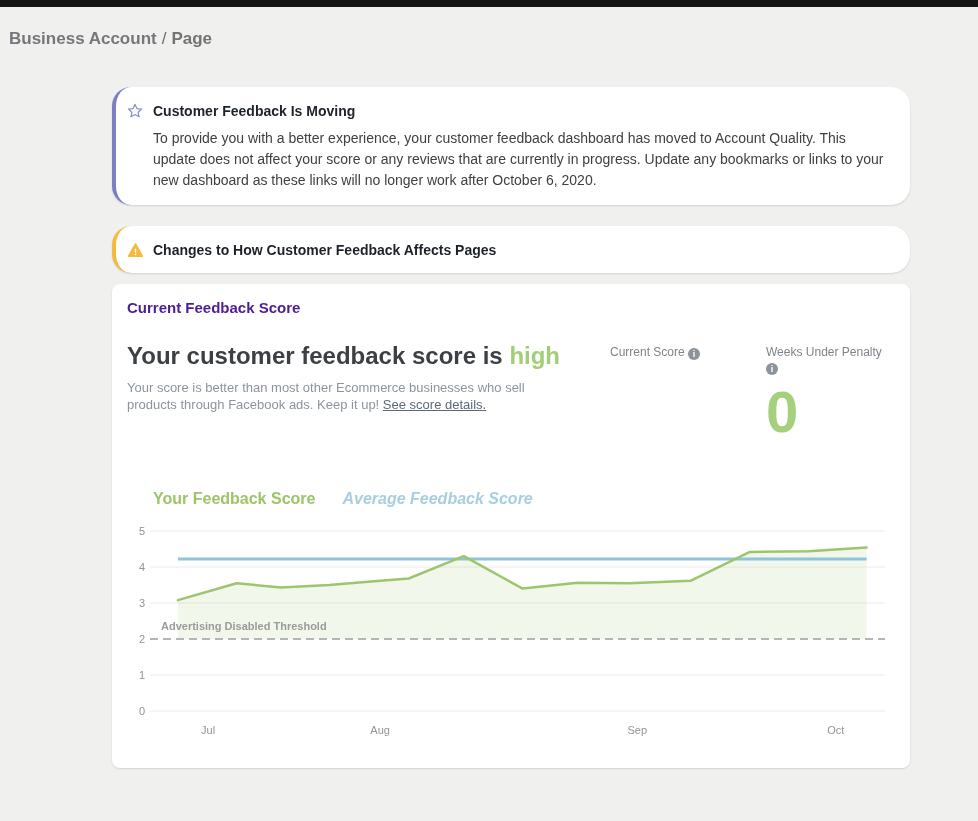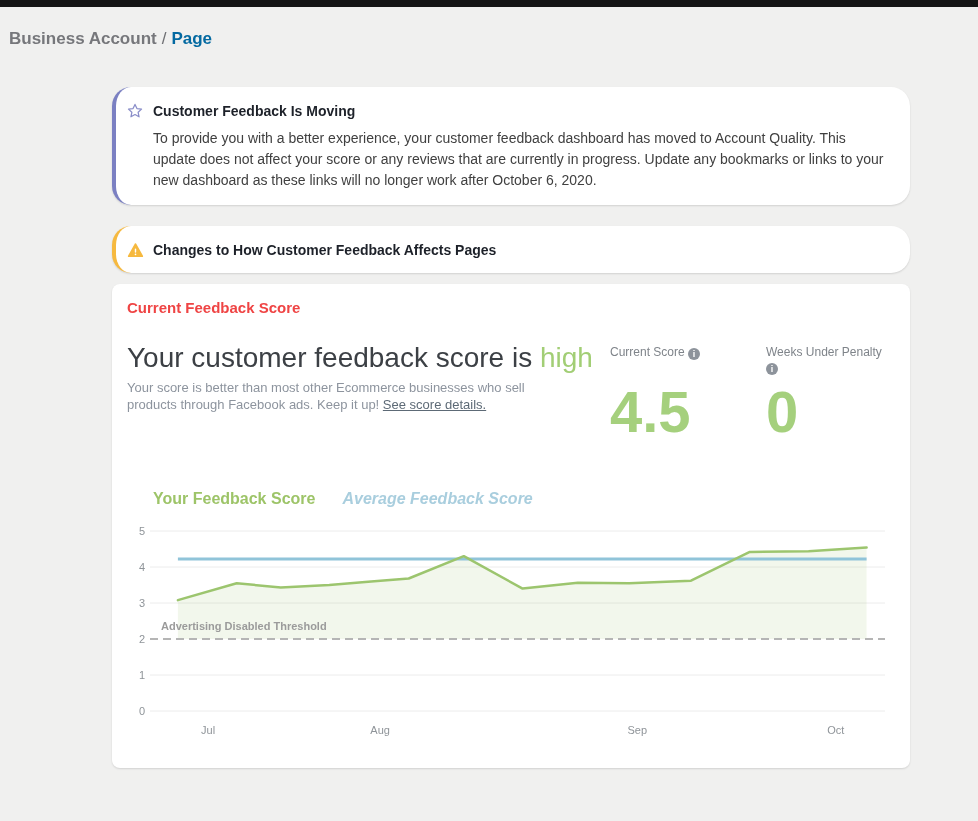--- a/index.html
+++ b/index.html
@@ -8,21 +8,21 @@
     width: 978px; height: 821px; overflow: hidden;
     background: #f0f0ef;
     font-family: "Liberation Sans", sans-serif;
     -webkit-font-smoothing: antialiased;
   }
   .topbar { width: 100%; height: 7px; background: #151515; }
 
   .breadcrumb { margin: 22px 0 0 9px; font-size: 17px; font-weight: 700; }
   .bc-parent { color: #76777b; cursor: pointer; }
   .bc-sep { color: #6e6f73; font-weight: 400; margin: 0 5px; }
-  .bc-current { color: #0369a1; }
+  .bc-current { color: #737373; }
 
   .content { width: 798px; margin: 38px 0 0 112px; }
 
   .notice {
     background: #fff; border-radius: 19px;
     border-left: 4px solid #7b80c2;
     box-shadow: 0 1px 2px rgba(0,0,0,.13);
     padding: 15px 24px 14px 10px;
     margin-bottom: 21px;
   }
@@ -30,22 +30,22 @@
   .n-head { display: flex; align-items: center; gap: 9px; }
   .n-icon { width: 18px; height: 18px; display: flex; align-items: center; justify-content: center; flex: 0 0 auto; }
   .n-title { font-size: 14px; font-weight: 700; color: #1d2129; }
   .n-body { margin: 8px 0 0 27px; font-size: 14px; line-height: 21px; color: #404040; width: 737px; }
 
   .card {
     position: relative; background: #fff; border-radius: 8px;
     box-shadow: 0 1px 2px rgba(0,0,0,.13);
     height: 484px;
   }
-  .card-title { position: absolute; top: 15px; left: 15px; margin: 0; font-size: 15px; font-weight: 700; color: #ef4444; }
-  .headline { position: absolute; top: 58px; left: 15px; font-size: 28px; font-weight: 400; color: #3c4045; }
+  .card-title { position: absolute; top: 15px; left: 15px; margin: 0; font-size: 15px; font-weight: 700; color: #4c1d95; }
+  .headline { position: absolute; top: 58px; left: 15px; font-size: 24px; font-weight: 700; color: #3c4045; }
   .hl-status { color: #a2ce75; }
   .desc { position: absolute; top: 95px; left: 15px; width: 450px; margin: 0; font-size: 13px; line-height: 17px; color: #8d949e; }
   .see-link { color: #5d6a76; text-decoration: underline; cursor: pointer; }
 
   .stats { position: absolute; top: 61px; right: 12px; display: flex; gap: 24px; }
   .stat { width: 132px; text-align: left; }
   .stat-label { font-size: 12px; line-height: 15px; color: #7f848a; height: 34px; }
   .info-icon {
     display: inline-block; width: 12px; height: 12px; border-radius: 50%;
     background: #8d939b; color: #fff; font-size: 9px; line-height: 12px;
@@ -109,21 +109,20 @@
       <span>Your score is better than most other Ecommerce businesses who sell products through Facebook ads. Keep it up!</span>
       <span class="see-link">See score details.</span>
     </p>
 
     <div class="stats">
       <div class="stat">
         <div class="stat-label">
           <span>Current Score</span>
           <span class="info-icon"></span>
         </div>
-        <div class="stat-value" style="color: rgb(165, 208, 125);">4.5</div>
       </div>
       <div class="stat">
         <div class="stat-label">
           <span>Weeks Under Penalty</span><br>
           <span class="info-icon"></span>
         </div>
         <div class="stat-value" style="color: rgb(165, 208, 125);">0</div>
       </div>
     </div>
 

